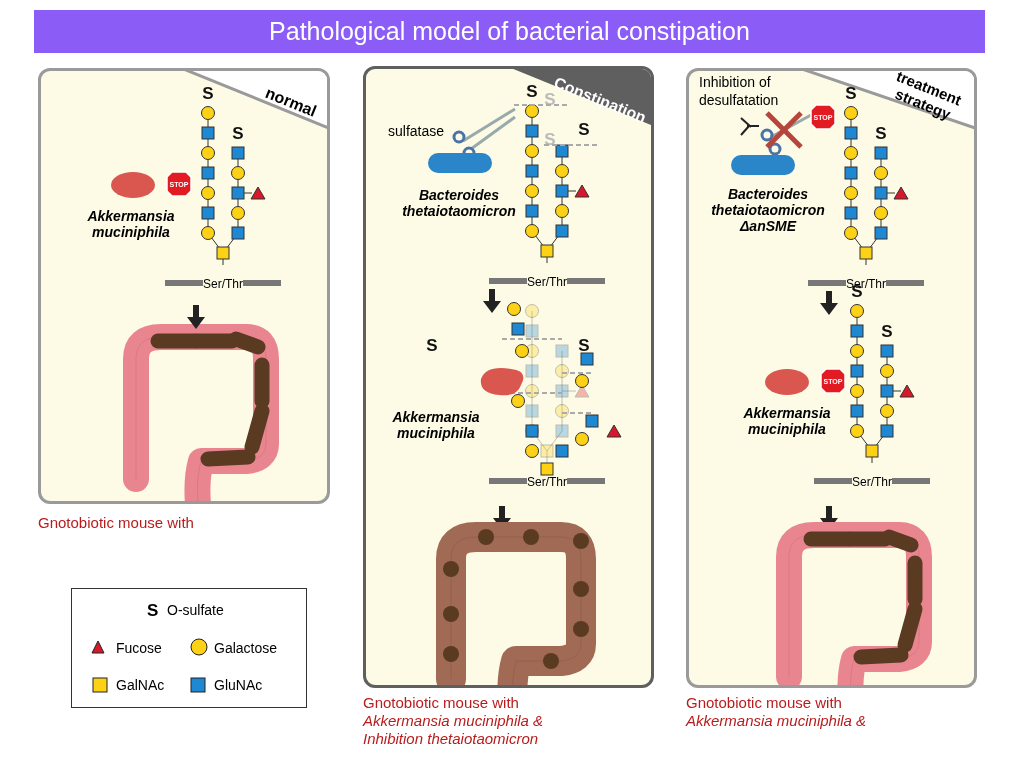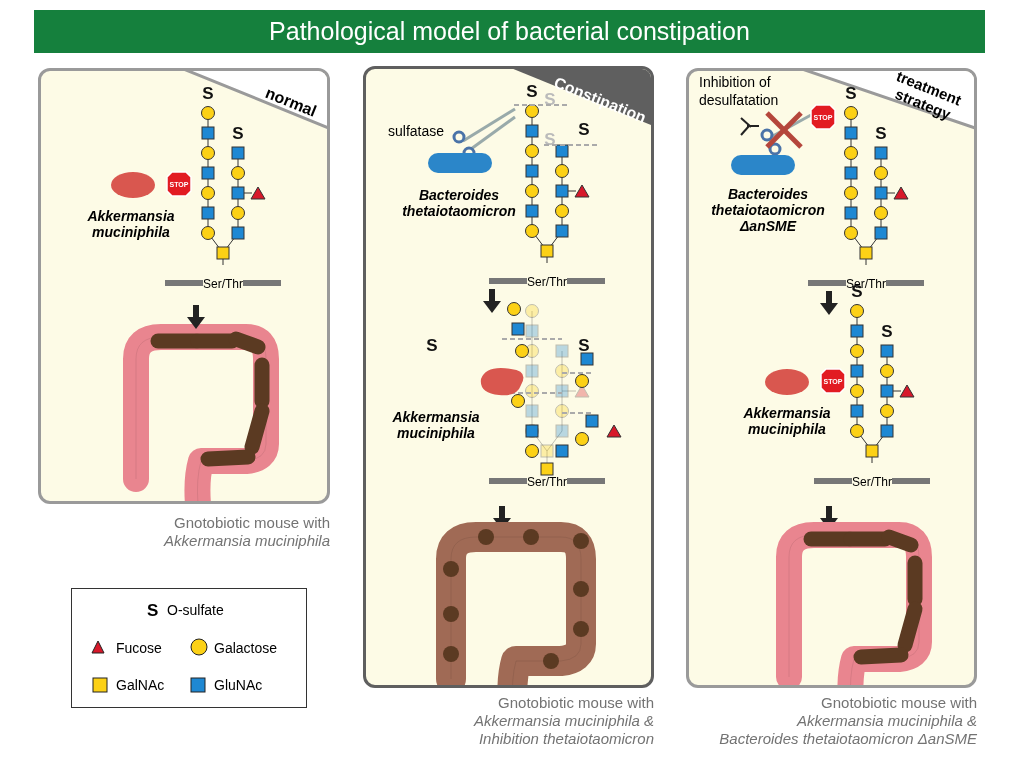--- a/index.html
+++ b/index.html
@@ -1,22 +1,22 @@
 <!DOCTYPE html>
 <html><head>
 <meta charset="utf-8">
 <style>
   html,body{margin:0;padding:0;background:#fff;}
   body{width:1024px;height:761px;position:relative;overflow:hidden;font-family:"Liberation Sans",sans-serif;color:#222;}
-  .title-bar{position:absolute;left:34px;top:10px;width:951px;height:43px;background:#15803d;color:#fff;font-size:25px;text-align:center;line-height:43px;}
+  .title-bar{position:absolute;left:34px;top:10px;width:951px;height:43px;background:#8b5cf6;color:#fff;font-size:25px;text-align:center;line-height:43px;}
   .panel{position:absolute;background:#fdfbe6;border-radius:12px;overflow:hidden;box-sizing:border-box;}
   .p1{left:38px;top:68px;width:292px;height:436px;border:3px solid #9a9a9a;}
   .p2{left:363px;top:66px;width:291px;height:622px;border:3px solid #5f5f5f;}
   .p3{left:686px;top:68px;width:291px;height:620px;border:3px solid #9a9a9a;}
-  .caption{position:absolute;text-align:right;font-size:15px;line-height:18px;color:#737373;}
+  .caption{position:absolute;text-align:left;font-size:15px;line-height:18px;color:#b91c1c;}
   .caption i{font-style:italic;}
   .legend{position:absolute;left:71px;top:588px;width:236px;height:120px;border:1.5px solid #333;background:#fff;box-sizing:border-box;}
   svg{position:absolute;left:0;top:0;overflow:visible;}
   .lbl{font-family:"Liberation Sans",sans-serif;}
 </style>
 </head>
 <body>
 
 <div class="title-bar">Pathological model of bacterial constipation</div>
 
@@ -299,31 +299,29 @@
         <line x1="110" y1="10" x2="132" y2="18" stroke="#5b3a22" stroke-width="15" stroke-linecap="round"></line>
         <line x1="136" y1="36" x2="136" y2="72" stroke="#5b3a22" stroke-width="15" stroke-linecap="round"></line>
         <line x1="136" y1="82" x2="126" y2="118" stroke="#5b3a22" stroke-width="15" stroke-linecap="round"></line>
         <line x1="122" y1="128" x2="82" y2="130" stroke="#5b3a22" stroke-width="15" stroke-linecap="round"></line>
       </g>
   </svg>
 </div>
 
 <div class="caption" style="left:38px;top:514px;width:292px;">
   <div>Gnotobiotic mouse with</div>
-  <div><i>Akkermansia muciniphila</i></div>
 </div>
 <div class="caption" style="left:363px;top:694px;width:291px;">
   <div>Gnotobiotic mouse with</div>
   <div><i>Akkermansia muciniphila &amp;</i></div>
   <div><i>Inhibition thetaiotaomicron</i></div>
 </div>
 <div class="caption" style="left:686px;top:694px;width:291px;">
   <div>Gnotobiotic mouse with</div>
   <div><i>Akkermansia muciniphila &amp;</i></div>
-  <div><i>Bacteroides thetaiotaomicron ΔanSME</i></div>
 </div>
 
 <div class="legend">
   <svg width="236" height="120">
     <g>
       <text x="75" y="27" font-size="17" font-weight="bold" class="lbl">S</text>
       <text x="95" y="26" font-size="14" class="lbl">O-sulfate</text>
     </g>
     <g>
       <polygon points="24,64 36,64 30,52" fill="#d7182a" stroke="#222" stroke-width="1" transform="translate(-4,0) scale(1)"></polygon>

